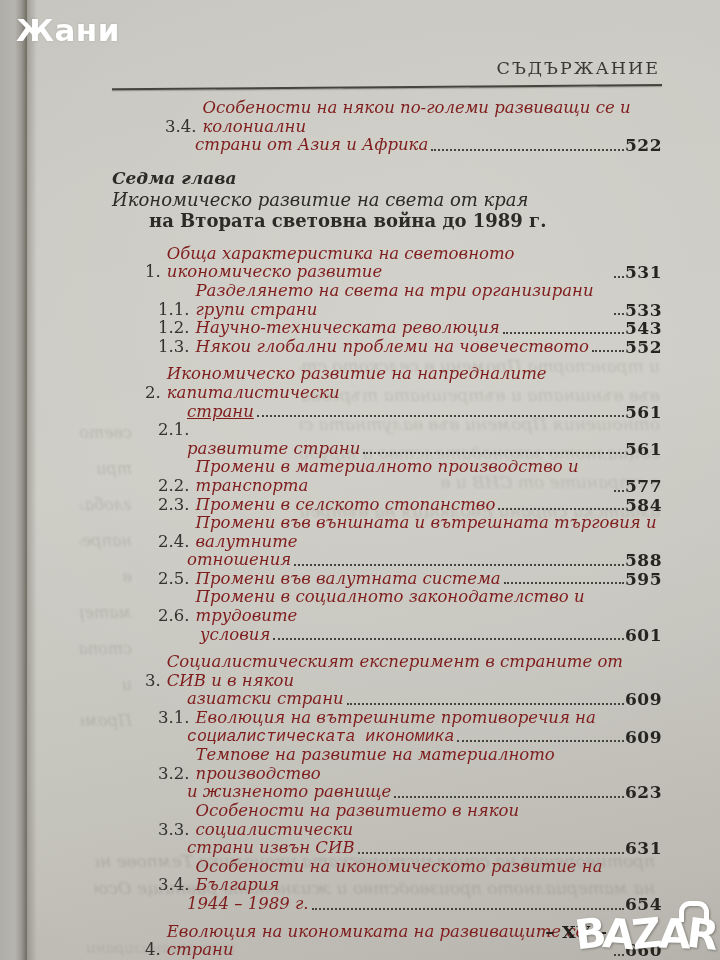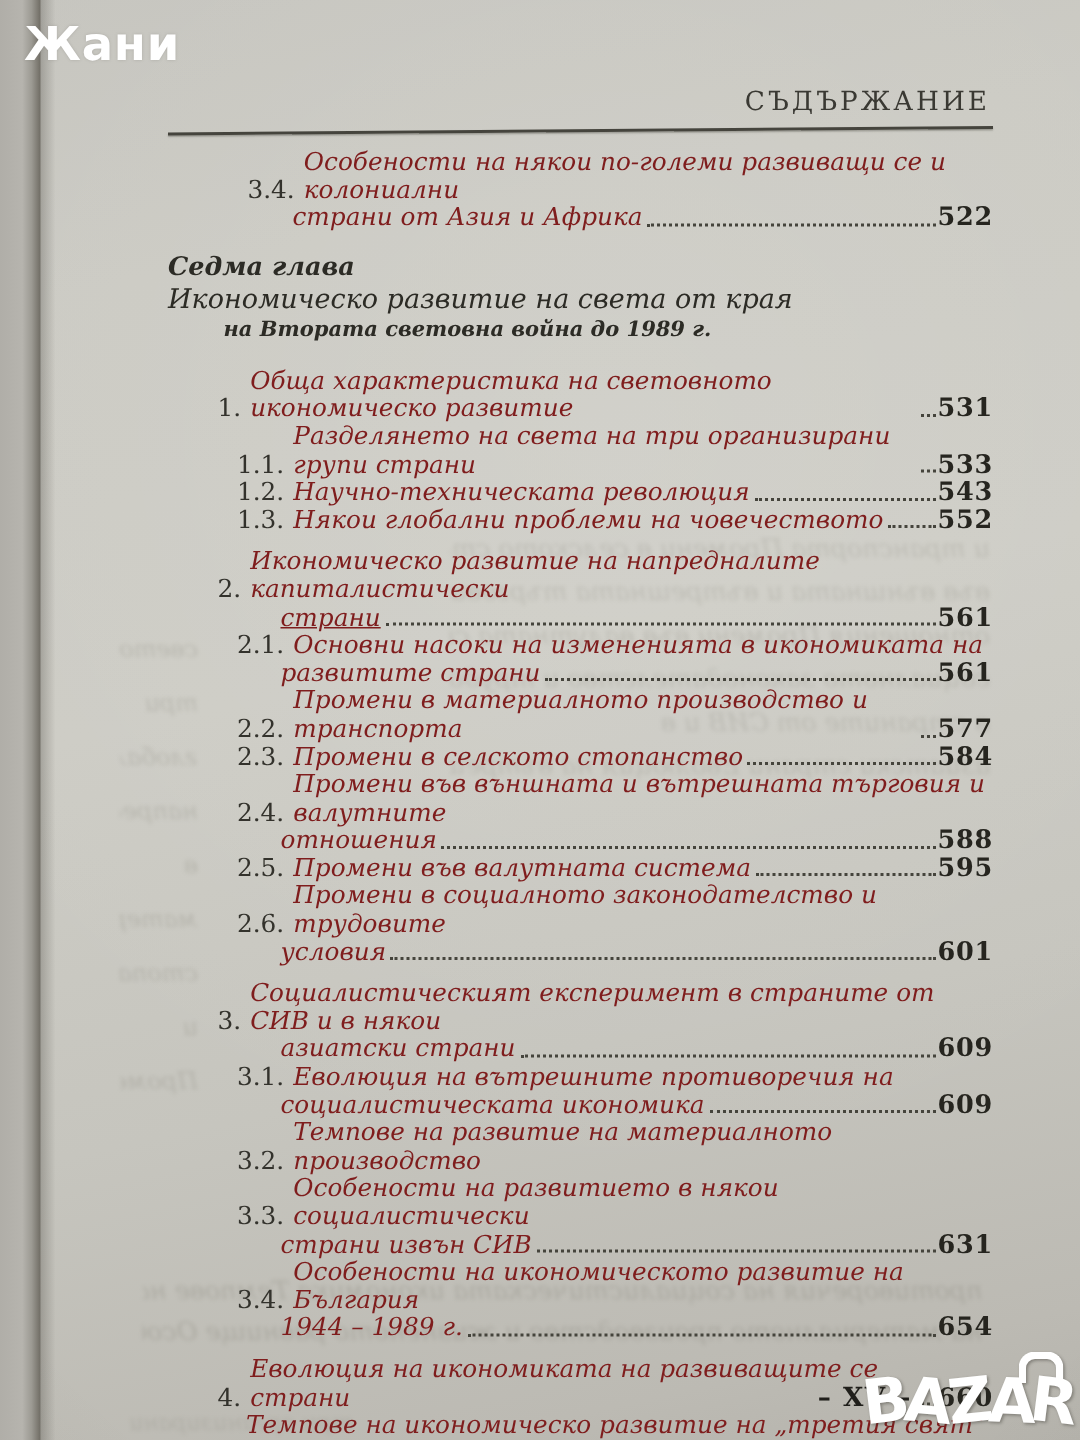--- a/index.html
+++ b/index.html
@@ -74,21 +74,21 @@
   .ind-l1{padding-left:33px;}
   .ind-l2{padding-left:46px;}
   .ind-lc{padding-left:53px;}
   .ind-cont{padding-left:75px;}
   .ind-contc{padding-left:83px;}
   .gap{margin-top:9px;}
   
   .chapter{margin:13px 0 10px 0;color:#2c2b25;}
   .chapter .kicker{font-weight:bold;font-style:italic;font-size:17px;line-height:21px;}
   .chapter .t0{font-weight:normal;font-style:italic;font-size:18px;line-height:21.5px;}
-  .chapter .t1{font-weight:bold;font-style:italic;font-size:14px;line-height:21.5px;padding-left:37px;}
+  .chapter .t1{font-weight:bold;font-size:18px;line-height:21.5px;padding-left:37px;}
   
   .folio{
     position:absolute;right:112px;bottom:18px;
     font-weight:bold;font-size:17.5px;color:#201f1b;letter-spacing:1px;
   }
   
   .bleed{
     position:absolute;pointer-events:none;color:#7d7b70;
     transform:scaleX(-1);filter:blur(1.3px);opacity:0.22;
     font-style:italic;overflow:hidden;
@@ -186,21 +186,20 @@
           <span class="num">2.</span>
           <span class="txt">Икономическо развитие на напредналите капиталистически</span>
         </div>
         <div class="row ind-cont">
           <span class="txt" style="padding-left: 0px; text-decoration: underline;">страни</span>
           <span class="lead"></span>
           <span class="pg">561</span>
         </div>
         <div class="row ind-l2">
           <span class="num">2.1.</span>
-          <span class="txt">Основни насоки на измененията в икономиката на</span>
         </div>
         <div class="row ind-cont">
           <span class="txt" style="padding-left: 0px; font-style: italic;">развитите страни</span>
           <span class="lead"></span>
           <span class="pg">561</span>
         </div>
         <div class="row ind-l2">
           <span class="num">2.2.</span>
           <span class="txt">Промени в материалното производство и транспорта</span>
           <span class="lead"></span>
@@ -225,45 +224,50 @@
           <span class="num">2.5.</span>
           <span class="txt">Промени във валутната система</span>
           <span class="lead"></span>
           <span class="pg">595</span>
         </div>
         <div class="row ind-l2">
           <span class="num">2.6.</span>
           <span class="txt">Промени в социалното законодателство и трудовите</span>
         </div>
         <div class="row ind-cont">
-          <span class="txt" style="padding-left: 0px;">условия</span>
+          <span class="txt" style="padding-left: 0px; margin-left: 13px;">условия</span>
           <span class="lead"></span>
           <span class="pg">601</span>
         </div>
         <div class="row ind-l1 gap">
           <span class="num">3.</span>
           <span class="txt">Социалистическият експеримент в страните от СИВ и в някои</span>
         </div>
         <div class="row ind-cont">
           <span class="txt" style="padding-left: 0px;">азиатски страни</span>
           <span class="lead"></span>
           <span class="pg">609</span>
         </div>
         <div class="row ind-l2">
           <span class="num">3.1.</span>
           <span class="txt">Еволюция на вътрешните противоречия на</span>
         </div>
         <div class="row ind-cont">
-          <span class="txt" style="padding-left: 0px;">социалистическата икономика</span>
+          <span class="txt" style="padding-left: 0px; font-family: Liberation Mono, monospace;">социалистическата икономика</span>
           <span class="lead"></span>
           <span class="pg">609</span>
         </div>
         <div class="row ind-l2">
           <span class="num">3.2.</span>
           <span class="txt">Темпове на развитие на материалното производство</span>
+        </div>
+        <div class="row ind-cont">
+          <span class="txt" style="padding-left: 0px;">и жизненото равнище</span>
+          <span class="lead"></span>
+          <span class="pg">623</span>
         </div>
         <div class="row ind-l2">
           <span class="num">3.3.</span>
           <span class="txt">Особености на развитието в някои социалистически</span>
         </div>
         <div class="row ind-cont">
           <span class="txt" style="padding-left: 0px;">страни извън СИВ</span>
           <span class="lead"></span>
           <span class="pg">631</span>
         </div>

